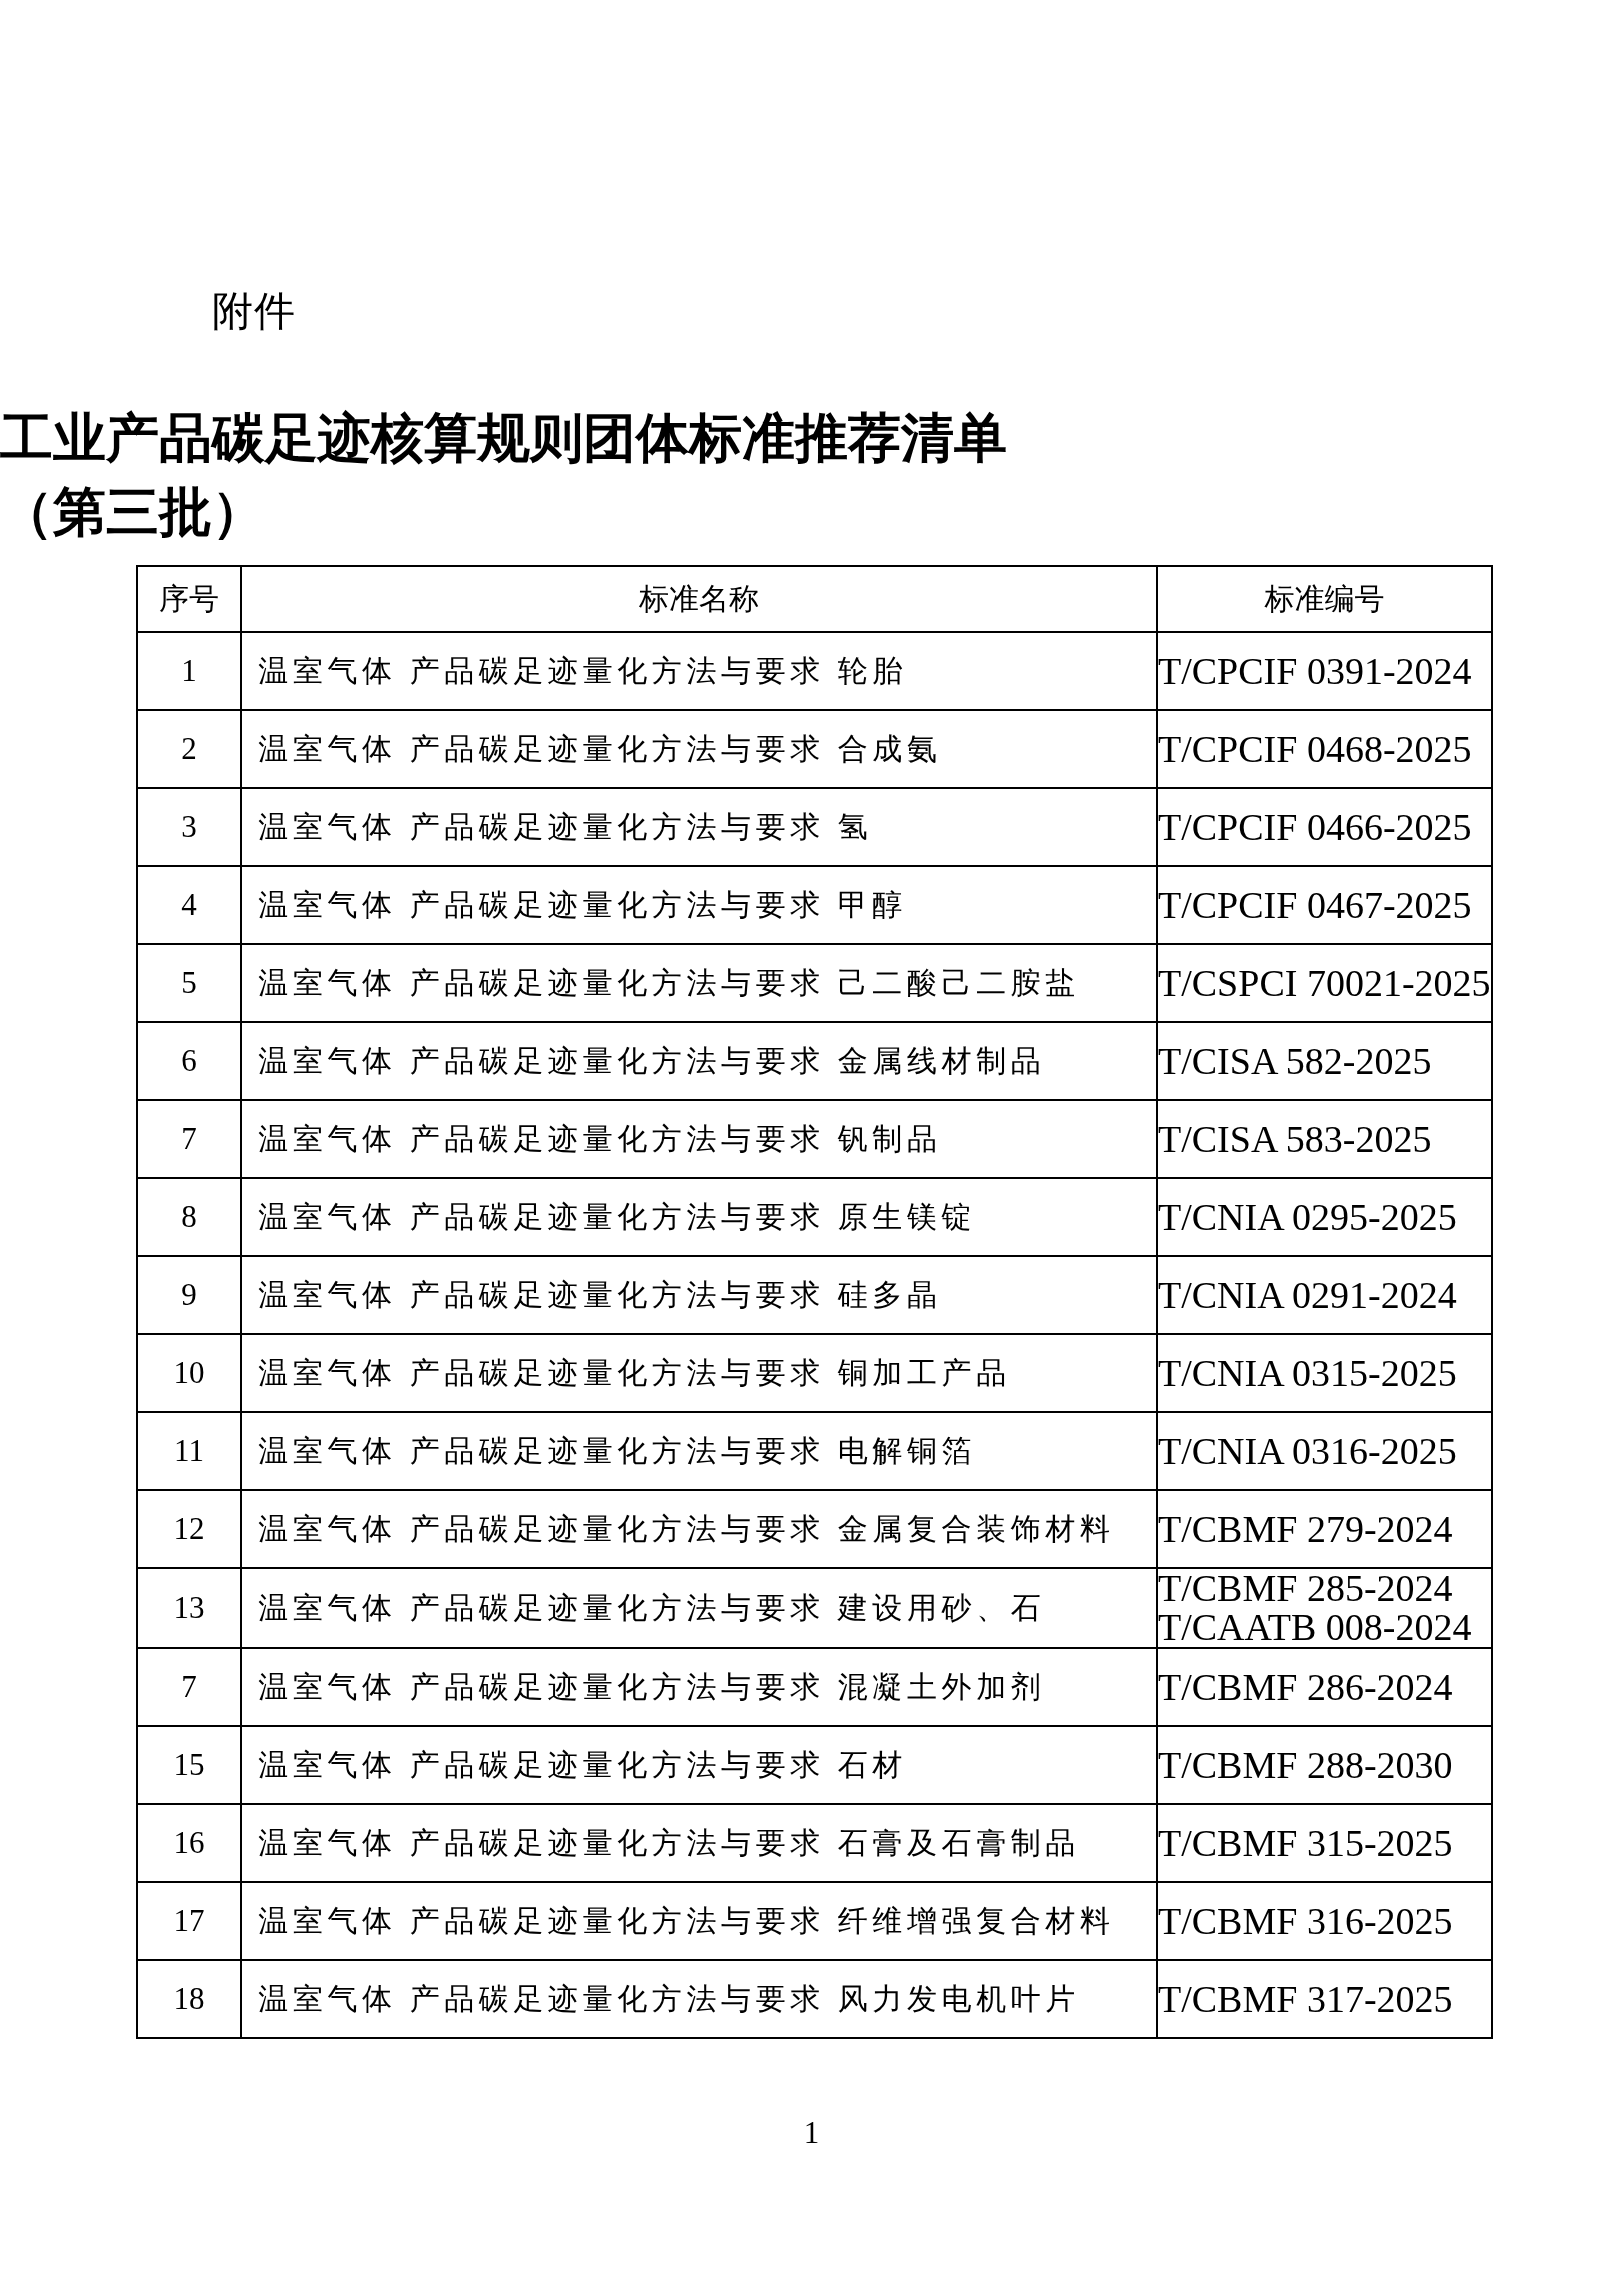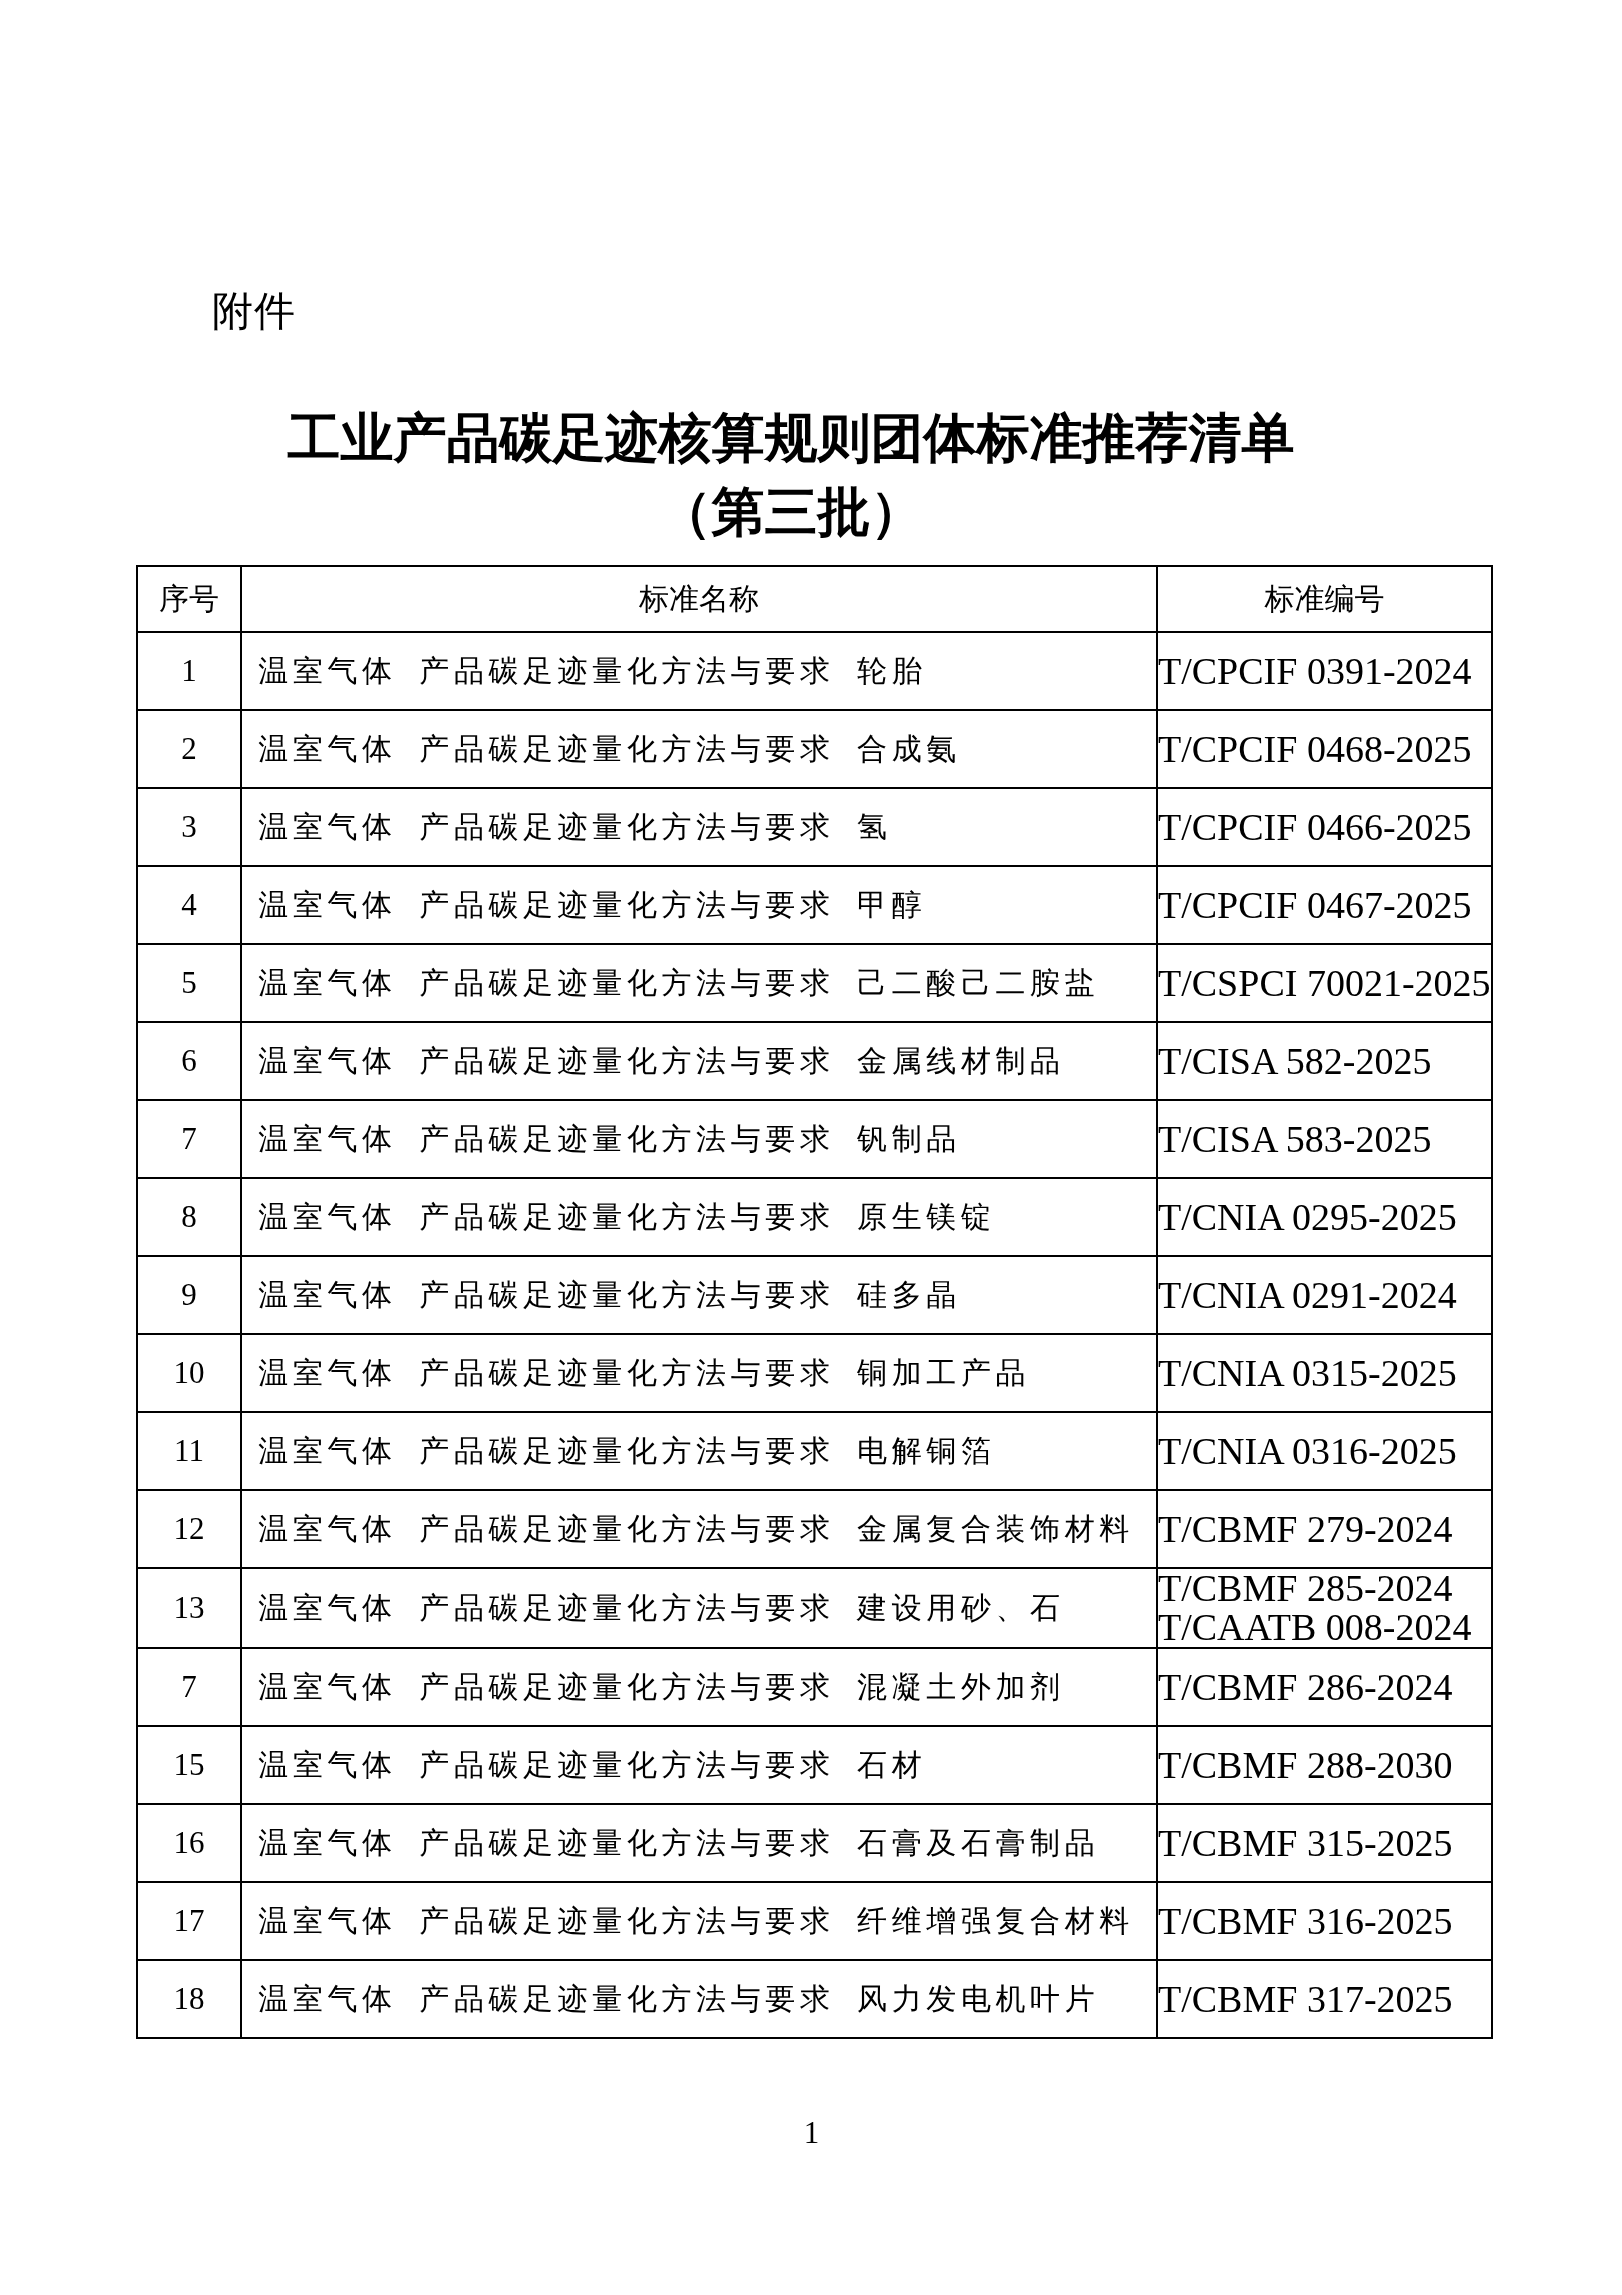--- a/index.html
+++ b/index.html
@@ -21,21 +21,21 @@
       top: 286px;
       font-family: "DejaVu Sans", sans-serif;
       font-size: 41px;
       line-height: 51px;
       letter-spacing: 1px;
     }
     .doc-title {
       position: absolute;
       left: 0;
       width: 1582px;
-      text-align: center;
+      text-align: left;
       font-family: "DejaVu Serif", serif;
       font-weight: bold;
       font-size: 53px;
       line-height: 66px;
     }
     .doc-title.main { top: 404px; }
     .doc-title.sub { top: 478px; }
     table.standards {
       position: absolute;
       left: 136px;
@@ -66,21 +66,21 @@
     col.c-name { width: 916px; }
     col.c-code { width: 335px; }
     td.cell-no {
       text-align: center;
       font-family: "Liberation Serif", serif;
       font-size: 31px;
     }
     td.cell-name {
       text-align: left;
       padding-left: 16.3px !important;
-      font-family: Liberation Mono, monospace;
+      font-family: Liberation Sans, sans-serif;
       font-size: 30px;
       letter-spacing: 4.6px;
       white-space: nowrap;
     }
     td.cell-code {
       text-align: left;
       font-family: "Liberation Serif", serif;
       font-size: 38px;
       line-height: 39px;
       white-space: nowrap;

